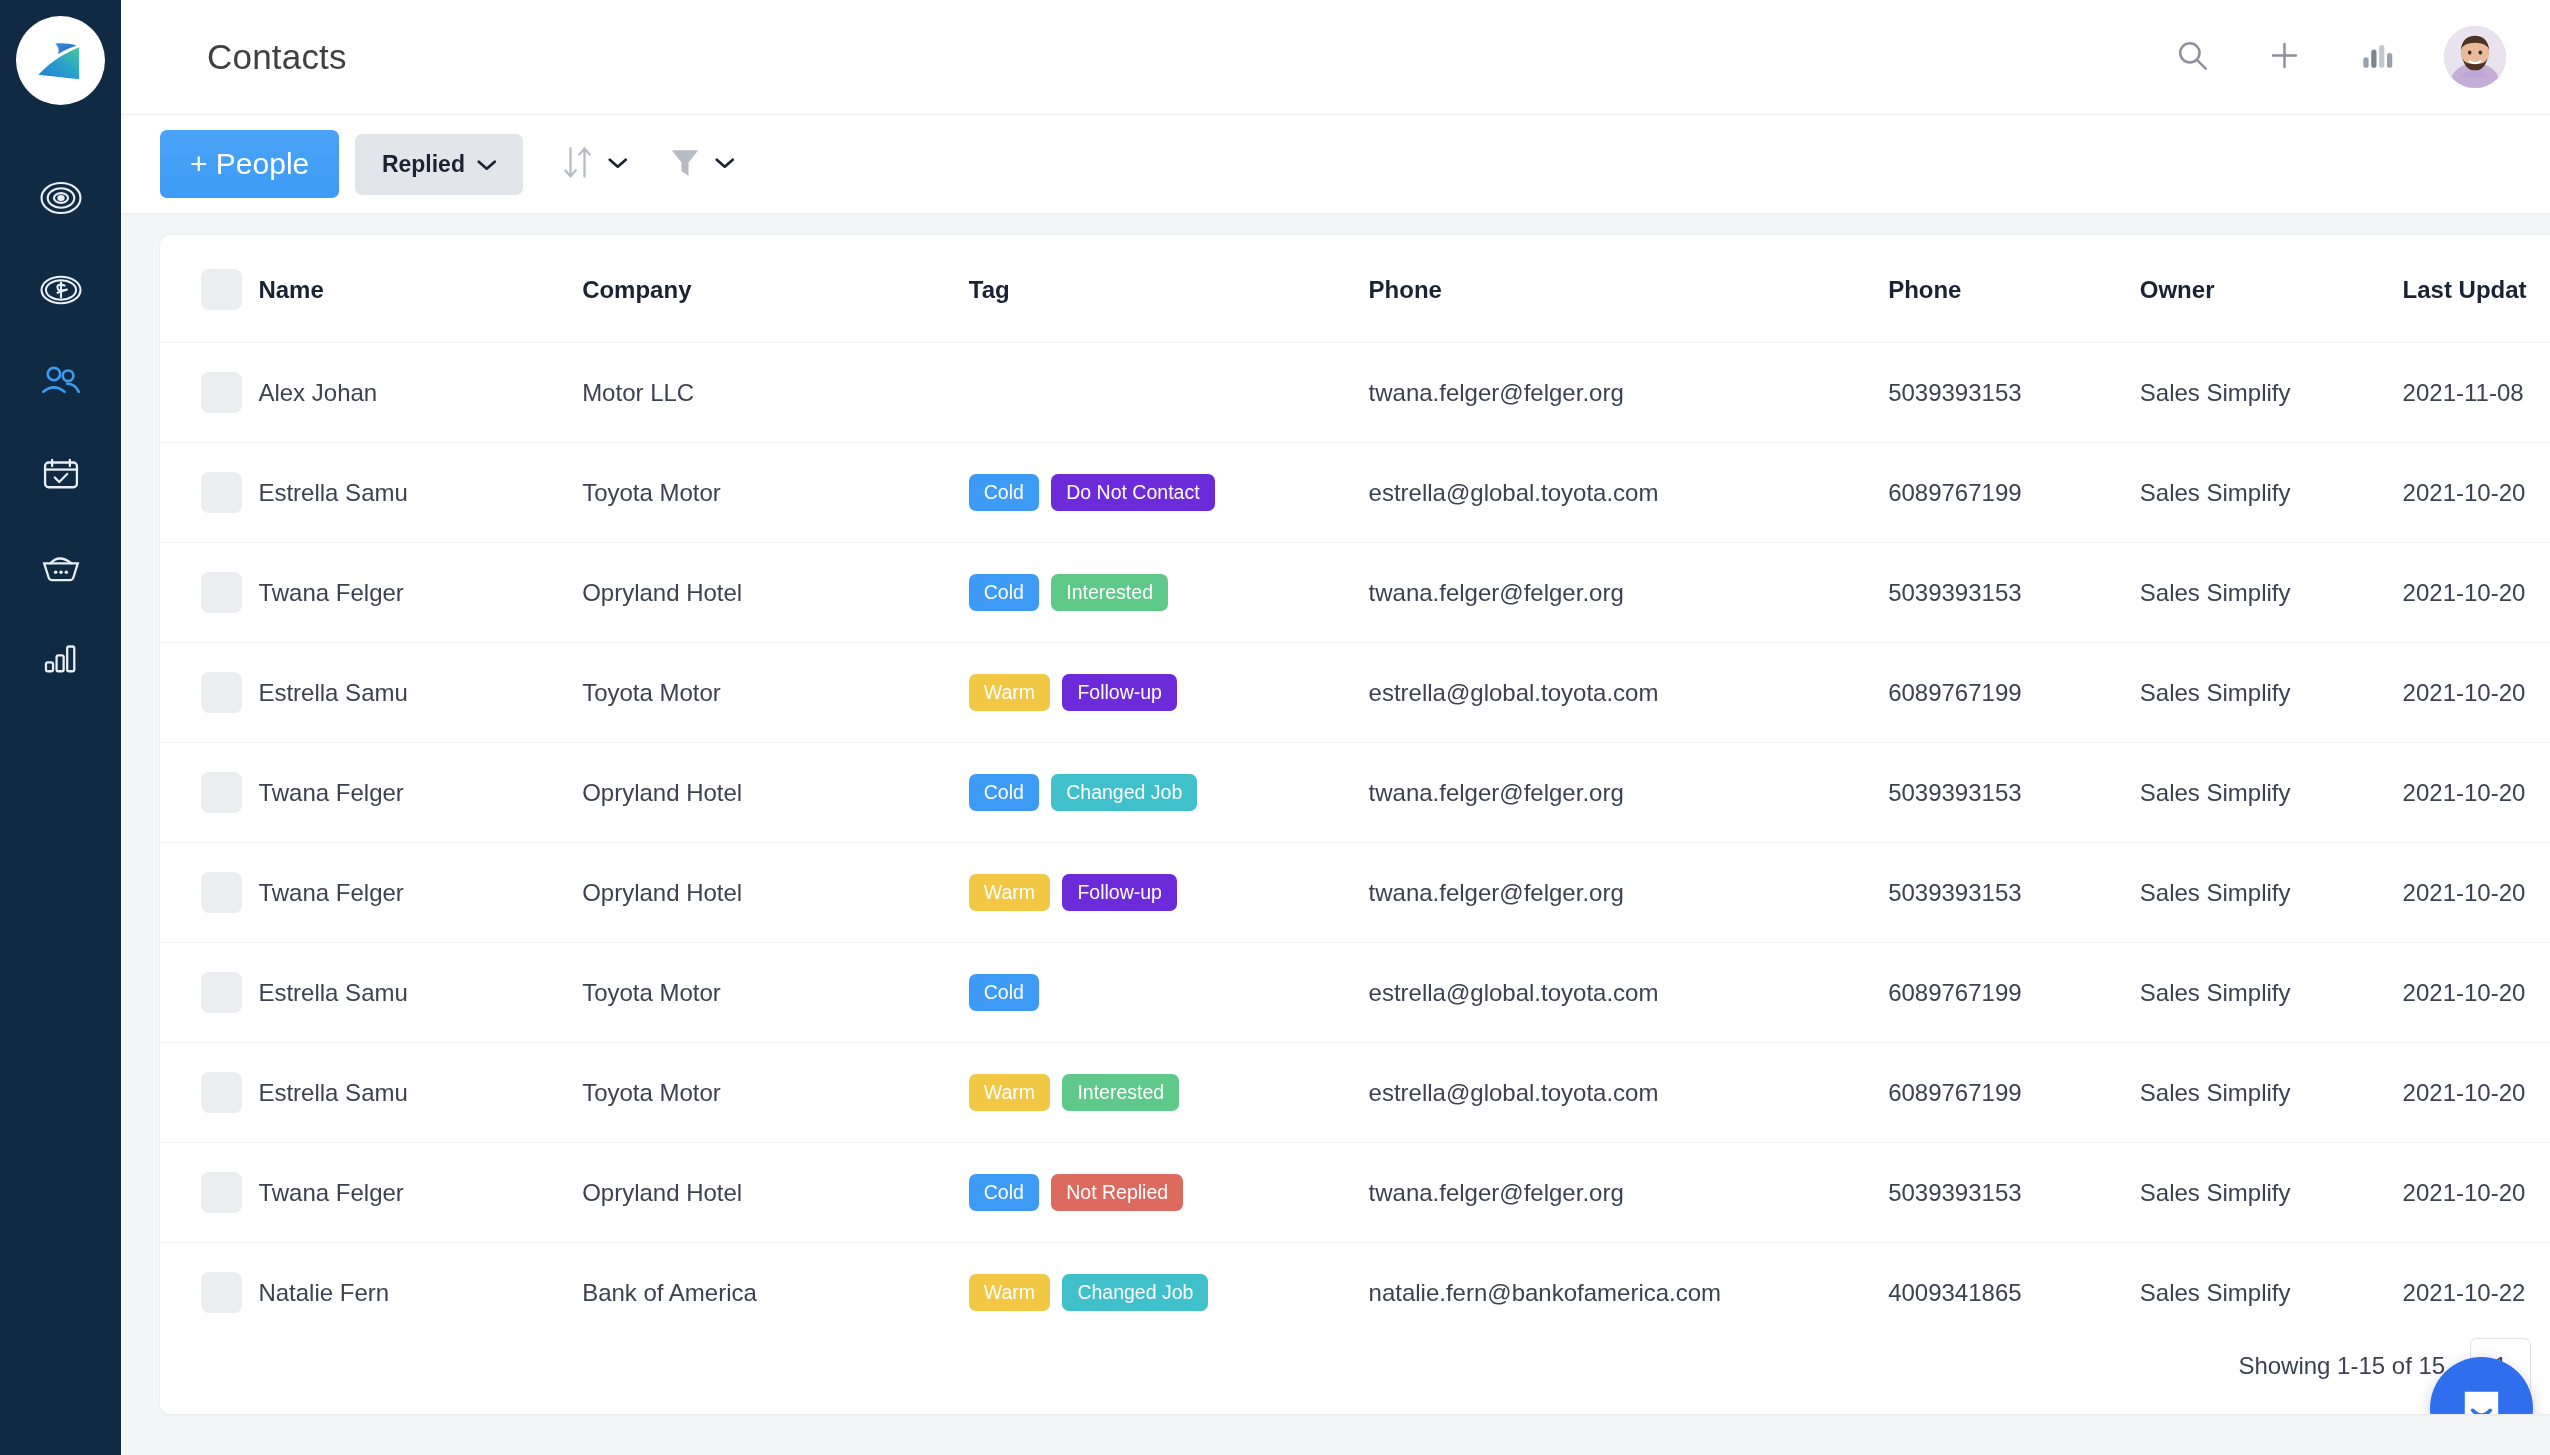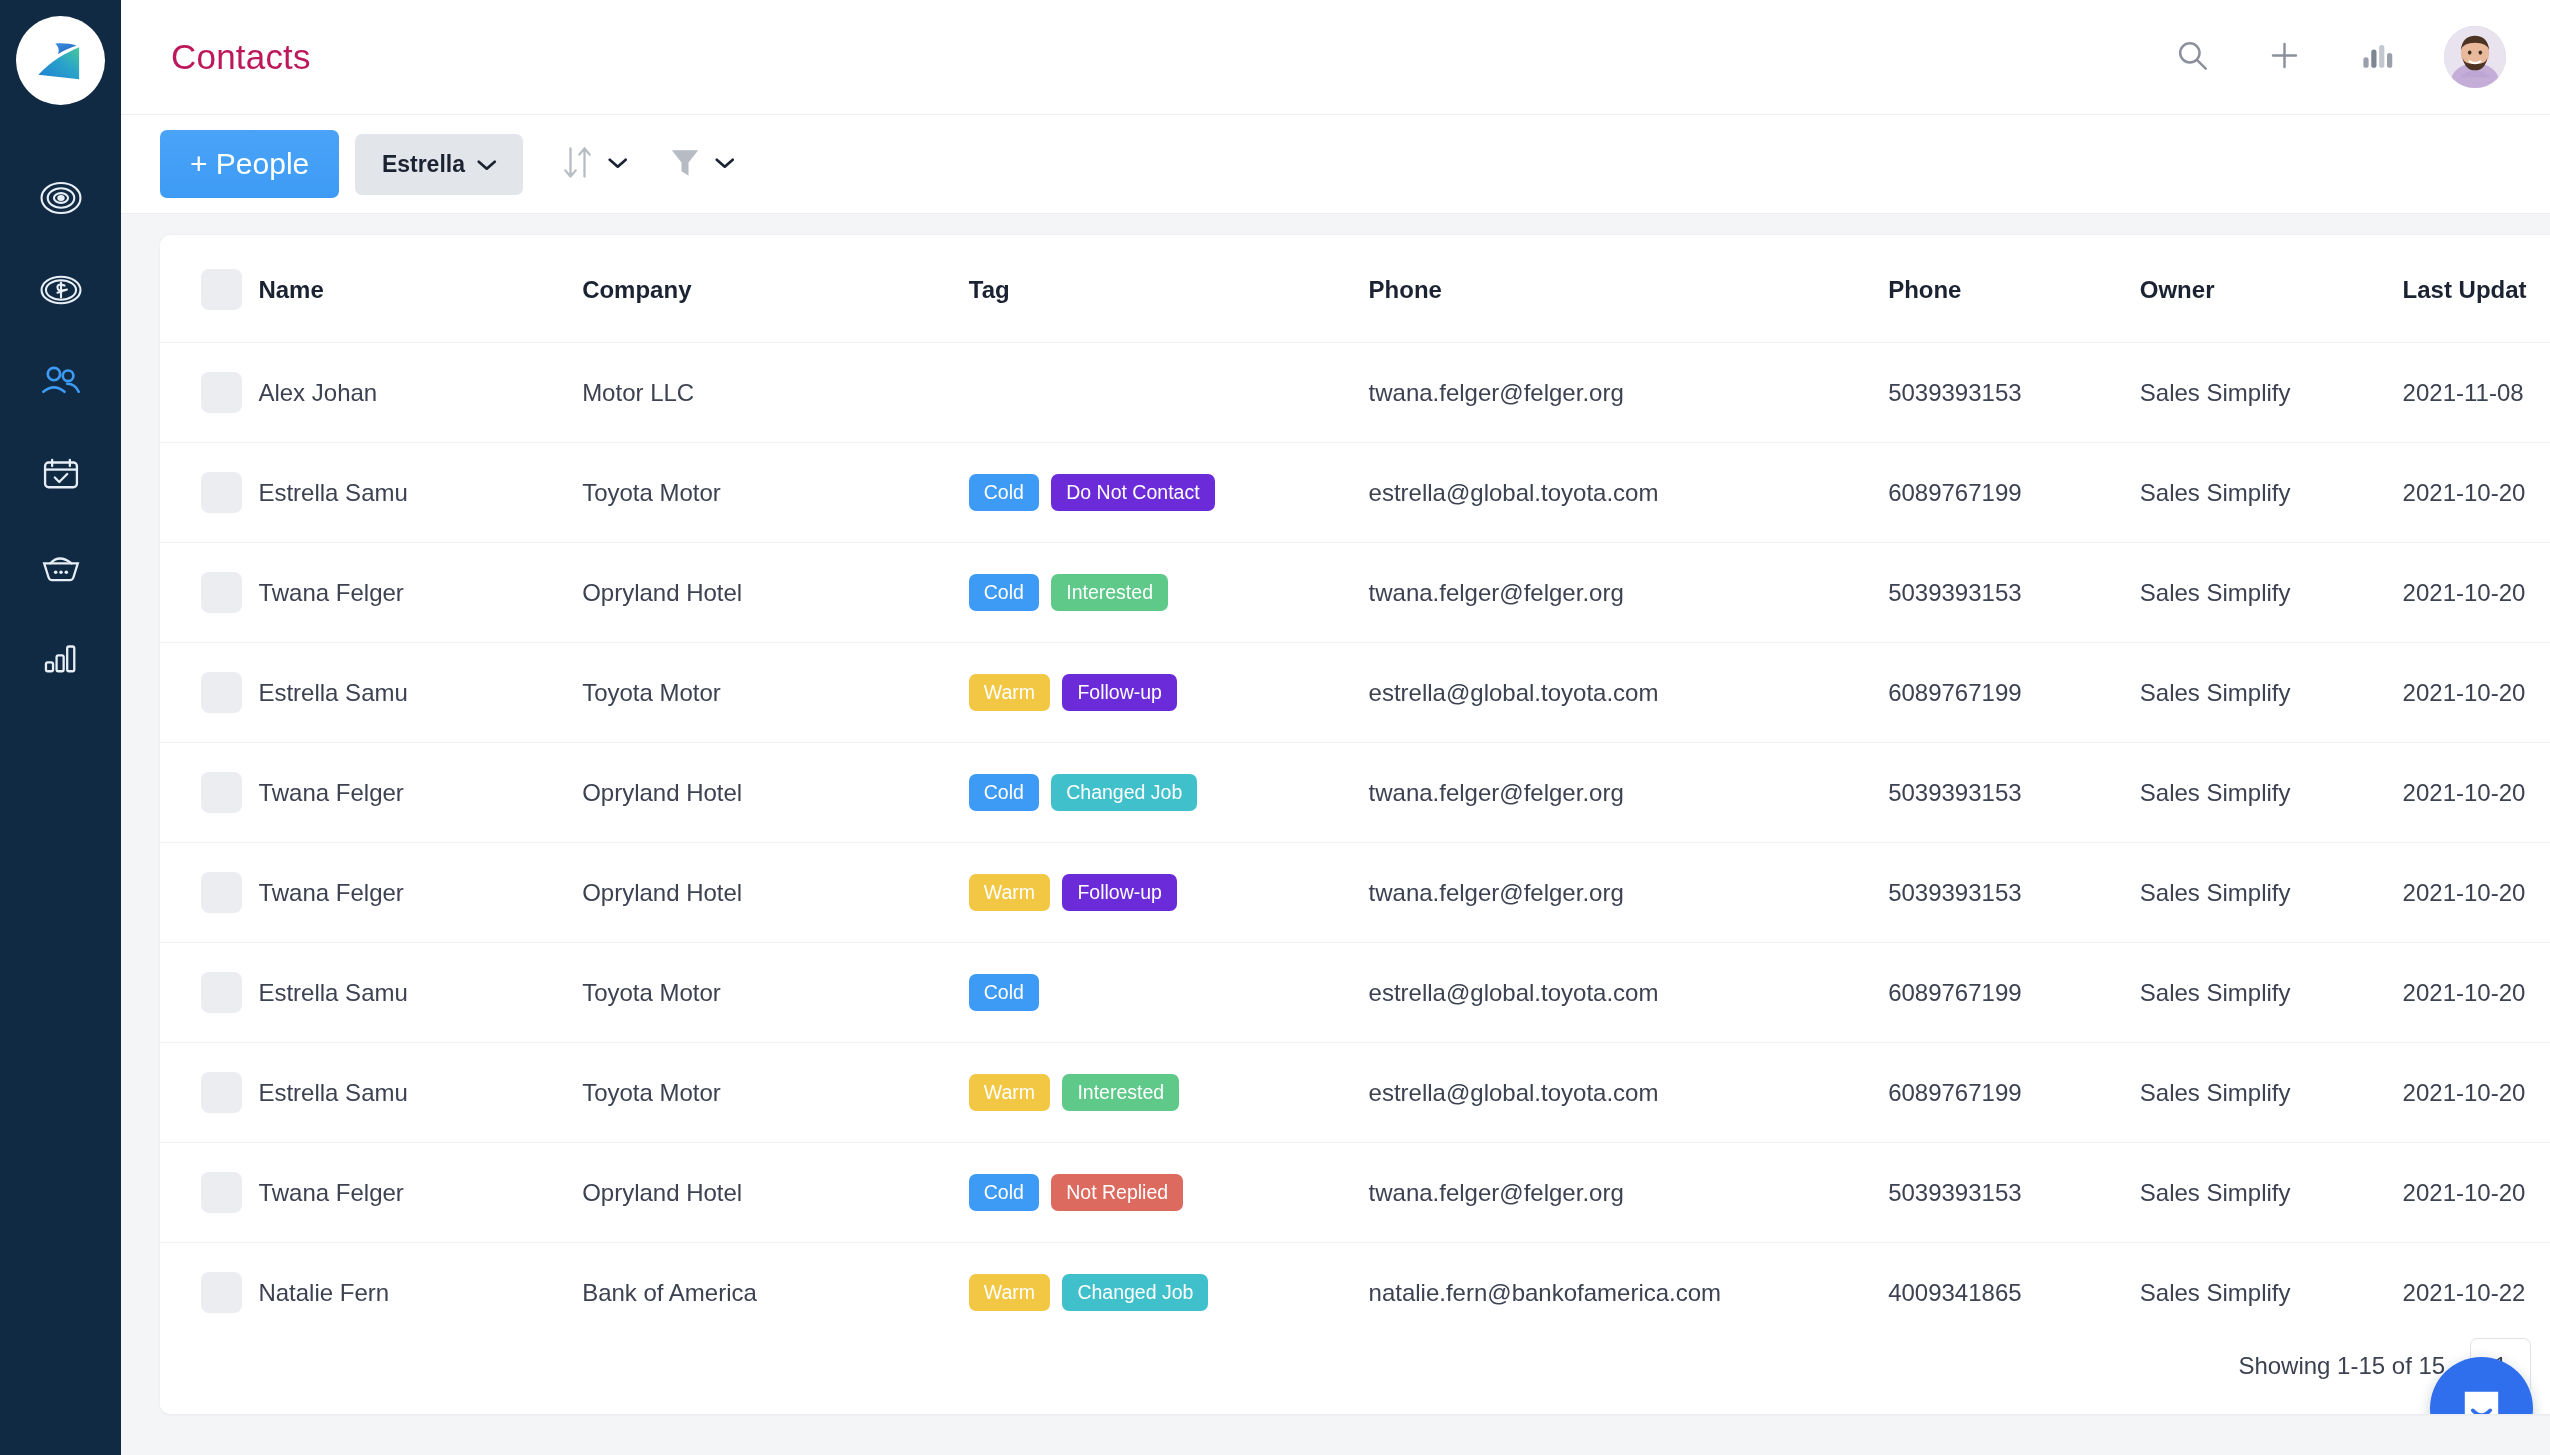--- a/index.html
+++ b/index.html
@@ -36,21 +36,21 @@
   .main { flex: 1; height: 1455px; display: flex; flex-direction: column; min-width: 0; }
 
   .topbar {
     height: 115px; background: #ffffff;
     display: flex; align-items: center; justify-content: space-between;
     padding: 0 44px 0 50px;
     border-bottom: 0.9px solid #eceef1;
     flex: 0 0 115px;
   }
   .page-title {
-    font-size: 35px; color: #be185d; font-weight: 400; letter-spacing: 0.2px;
+    font-size: 35px; color: #404040; font-weight: 400; letter-spacing: 0.2px; margin-left: 36px;
   }
   .topbar-actions { display: flex; align-items: center; gap: 44px; }
   .icon-btn {
     width: 48px; height: 48px;
     display: flex; align-items: center; justify-content: center;
     cursor: pointer; border: none; background: transparent;
   }
   .avatar {
     width: 62px; height: 62px; border-radius: 50%;
     overflow: hidden; cursor: pointer; flex-shrink: 0;
@@ -284,21 +284,21 @@
         </div>
       </div>
     </header>
 
     <div class="tabbar">
 
       <div class="toolbar">
         <button class="btn-primary">+ People</button>
 
         <button class="btn-secondary">
-          <span>Estrella</span>
+          <span>Replied</span>
           <span>
             <svg width="19.5" height="12.4" viewBox="0 0 22 14" fill="none" stroke="#1b2333" stroke-width="3">
               <path d="M2 3 L11 11 L20 3" stroke-linecap="round" stroke-linejoin="round"></path>
             </svg>
           </span>
         </button>
 
         <div class="icon-group">
           <span>
             <svg width="35" height="39" viewBox="0 0 40 44" fill="none" stroke="#b6bbc4" stroke-width="2.6">

